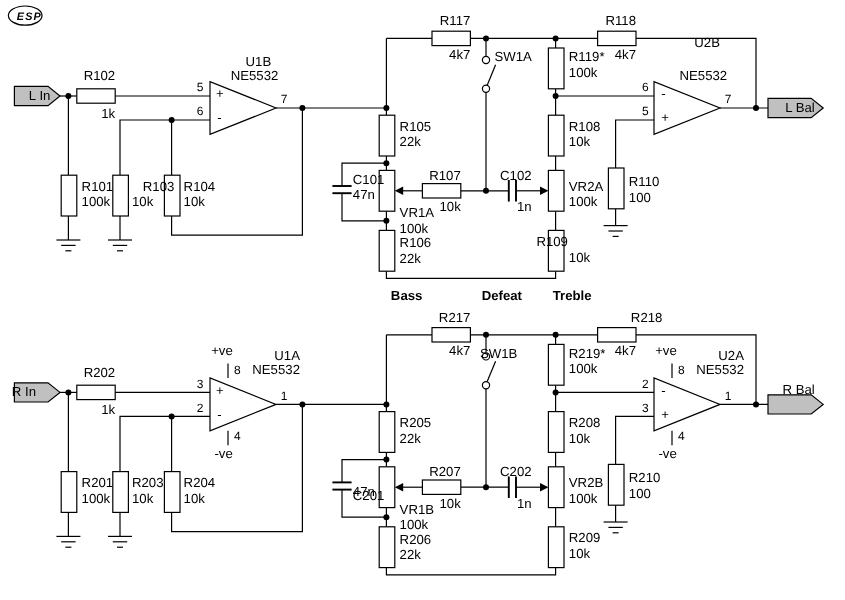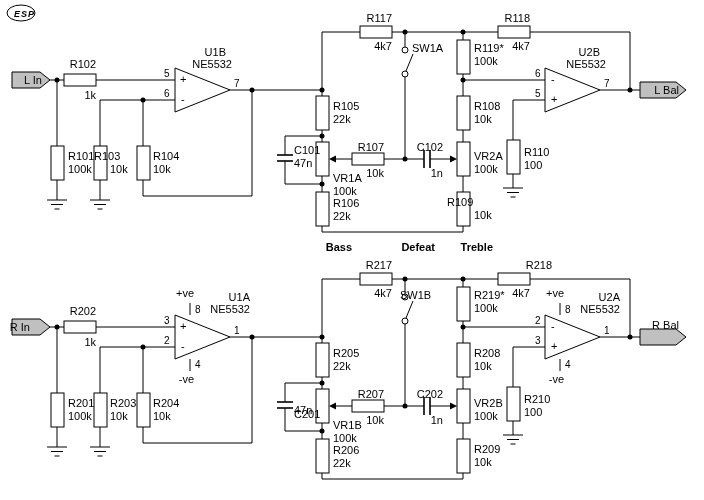--- a/index.html
+++ b/index.html
@@ -231,21 +231,21 @@
   <polygon points="640,329 676,329 686,337 676,345 640,345" stroke="#000" fill="#c0c0c0"></polygon>
 </svg>
 
 <div class="lbl logo c" style="left:7px;top:8px;width:28px">ESP</div>
 
 <div class="lbl c" style="left:12px;top:74px;width:30px">L In</div>
 <div class="lbl c" style="left:64px;top:58px;width:32px">R102</div>
 <div class="lbl c" style="left:64px;top:89px;width:32px">1k</div>
 <div class="lbl" style="left:68px;top:150px">R101</div>
 <div class="lbl" style="left:68px;top:163px">100k</div>
-<div class="lbl" style="left:94px;top:150px">R103</div>
+<div class="lbl" style="left:119px;top:150px">R103</div>
 <div class="lbl" style="left:110px;top:163px">10k</div>
 <div class="lbl" style="left:153px;top:150px">R104</div>
 <div class="lbl" style="left:153px;top:163px">10k</div>
 <div class="lbl c" style="left:180px;top:46px;width:46px">U1B</div>
 <div class="lbl c" style="left:174px;top:58px;width:58px">NE5532</div>
 <div class="lbl pin" style="left:164px;top:68px">5</div>
 <div class="lbl pin" style="left:164px;top:88px">6</div>
 <div class="lbl pin" style="left:234px;top:78px">7</div>
 <div class="lbl" style="left:180px;top:73px">+</div>
 <div class="lbl" style="left:181px;top:93px">-</div>
@@ -269,21 +269,21 @@
 <div class="lbl c" style="left:411px;top:141px;width:32px">C102</div>
 <div class="lbl c" style="left:411px;top:167px;width:32px">1n</div>
 <div class="lbl" style="left:474px;top:100px">R108</div>
 <div class="lbl" style="left:474px;top:113px">10k</div>
 <div class="lbl" style="left:474px;top:150px">VR2A</div>
 <div class="lbl" style="left:474px;top:163px">100k</div>
 <div class="lbl" style="left:447px;top:196px">R109</div>
 <div class="lbl" style="left:474px;top:209px">10k</div>
 <div class="lbl" style="left:524px;top:146px">R110</div>
 <div class="lbl" style="left:524px;top:159px">100</div>
-<div class="lbl c" style="left:554px;top:46px;width:46px">U2B</div>
+<div class="lbl c" style="left:554px;top:30px;width:46px">U2B</div>
 <div class="lbl c" style="left:548px;top:58px;width:58px">NE5532</div>
 <div class="lbl pin" style="left:535px;top:68px">6</div>
 <div class="lbl pin" style="left:535px;top:88px">5</div>
 <div class="lbl pin" style="left:604px;top:78px">7</div>
 <div class="lbl" style="left:551px;top:73px">-</div>
 <div class="lbl" style="left:551px;top:93px">+</div>
 <div class="lbl c" style="left:641px;top:84px;width:38px">L Bal</div>
 
 <div class="lbl c b" style="left:292px;top:241px;width:60px">Bass</div>
 <div class="lbl c b" style="left:375px;top:241px;width:60px">Defeat</div>

